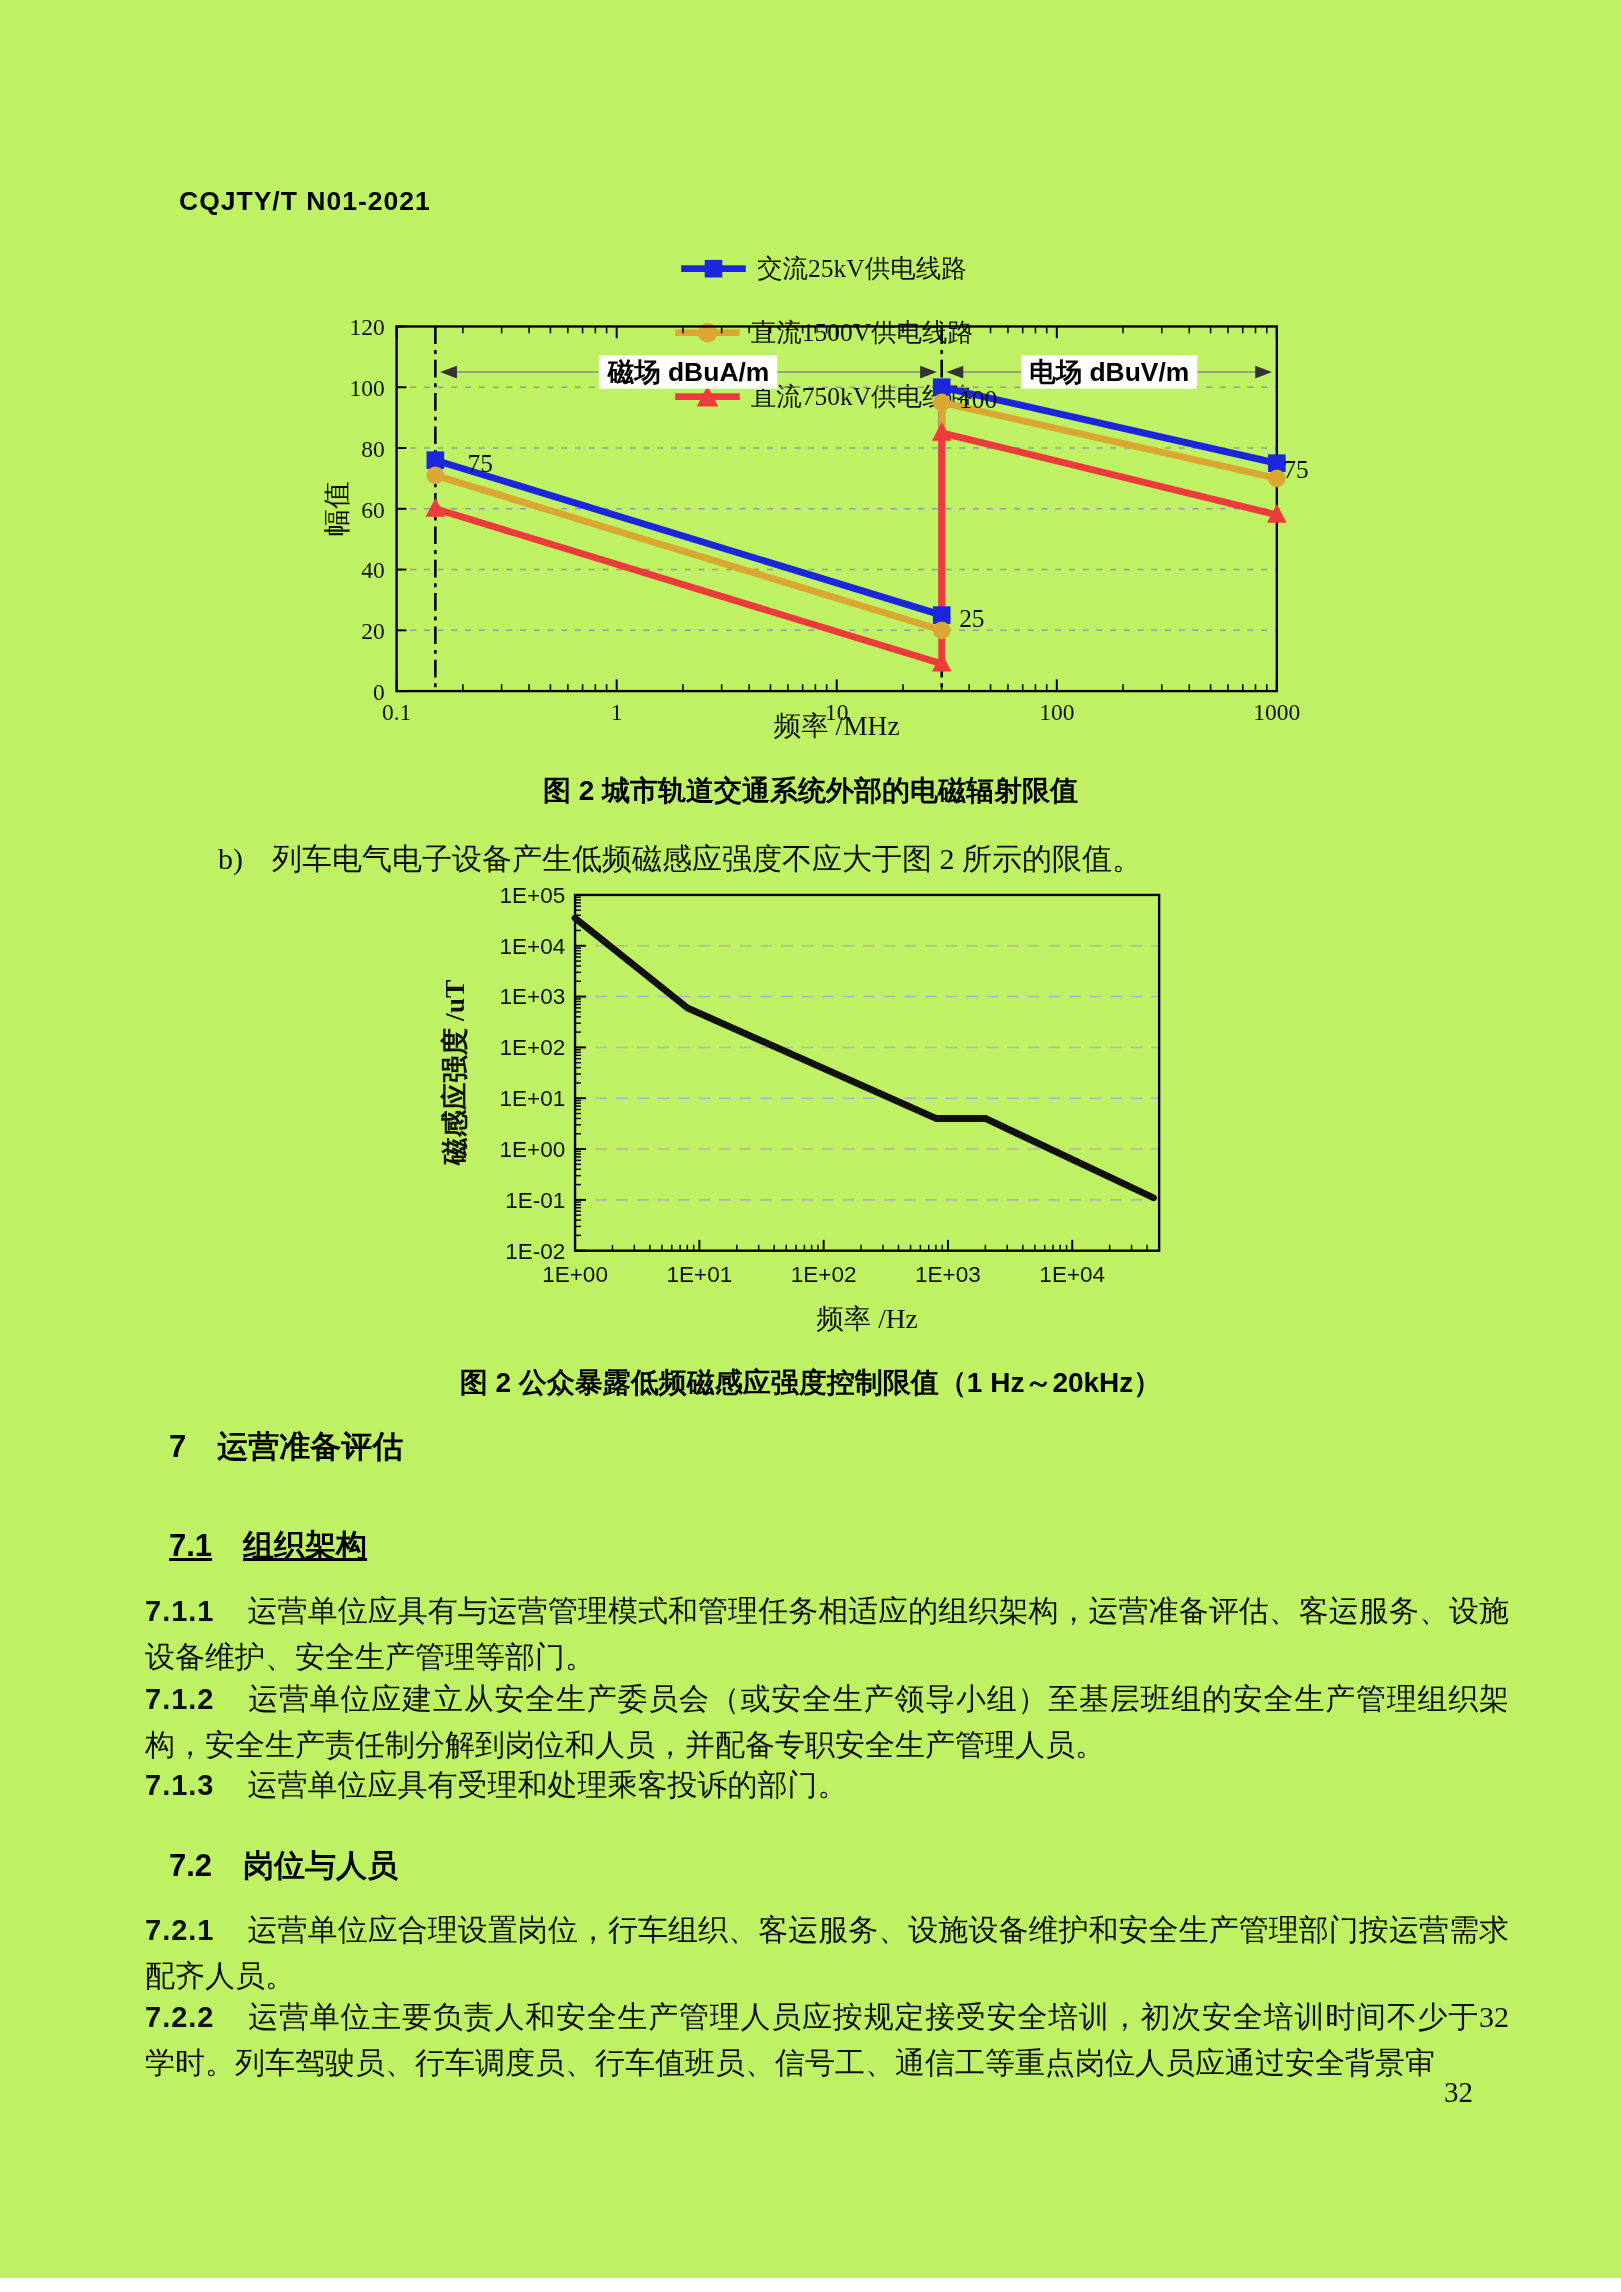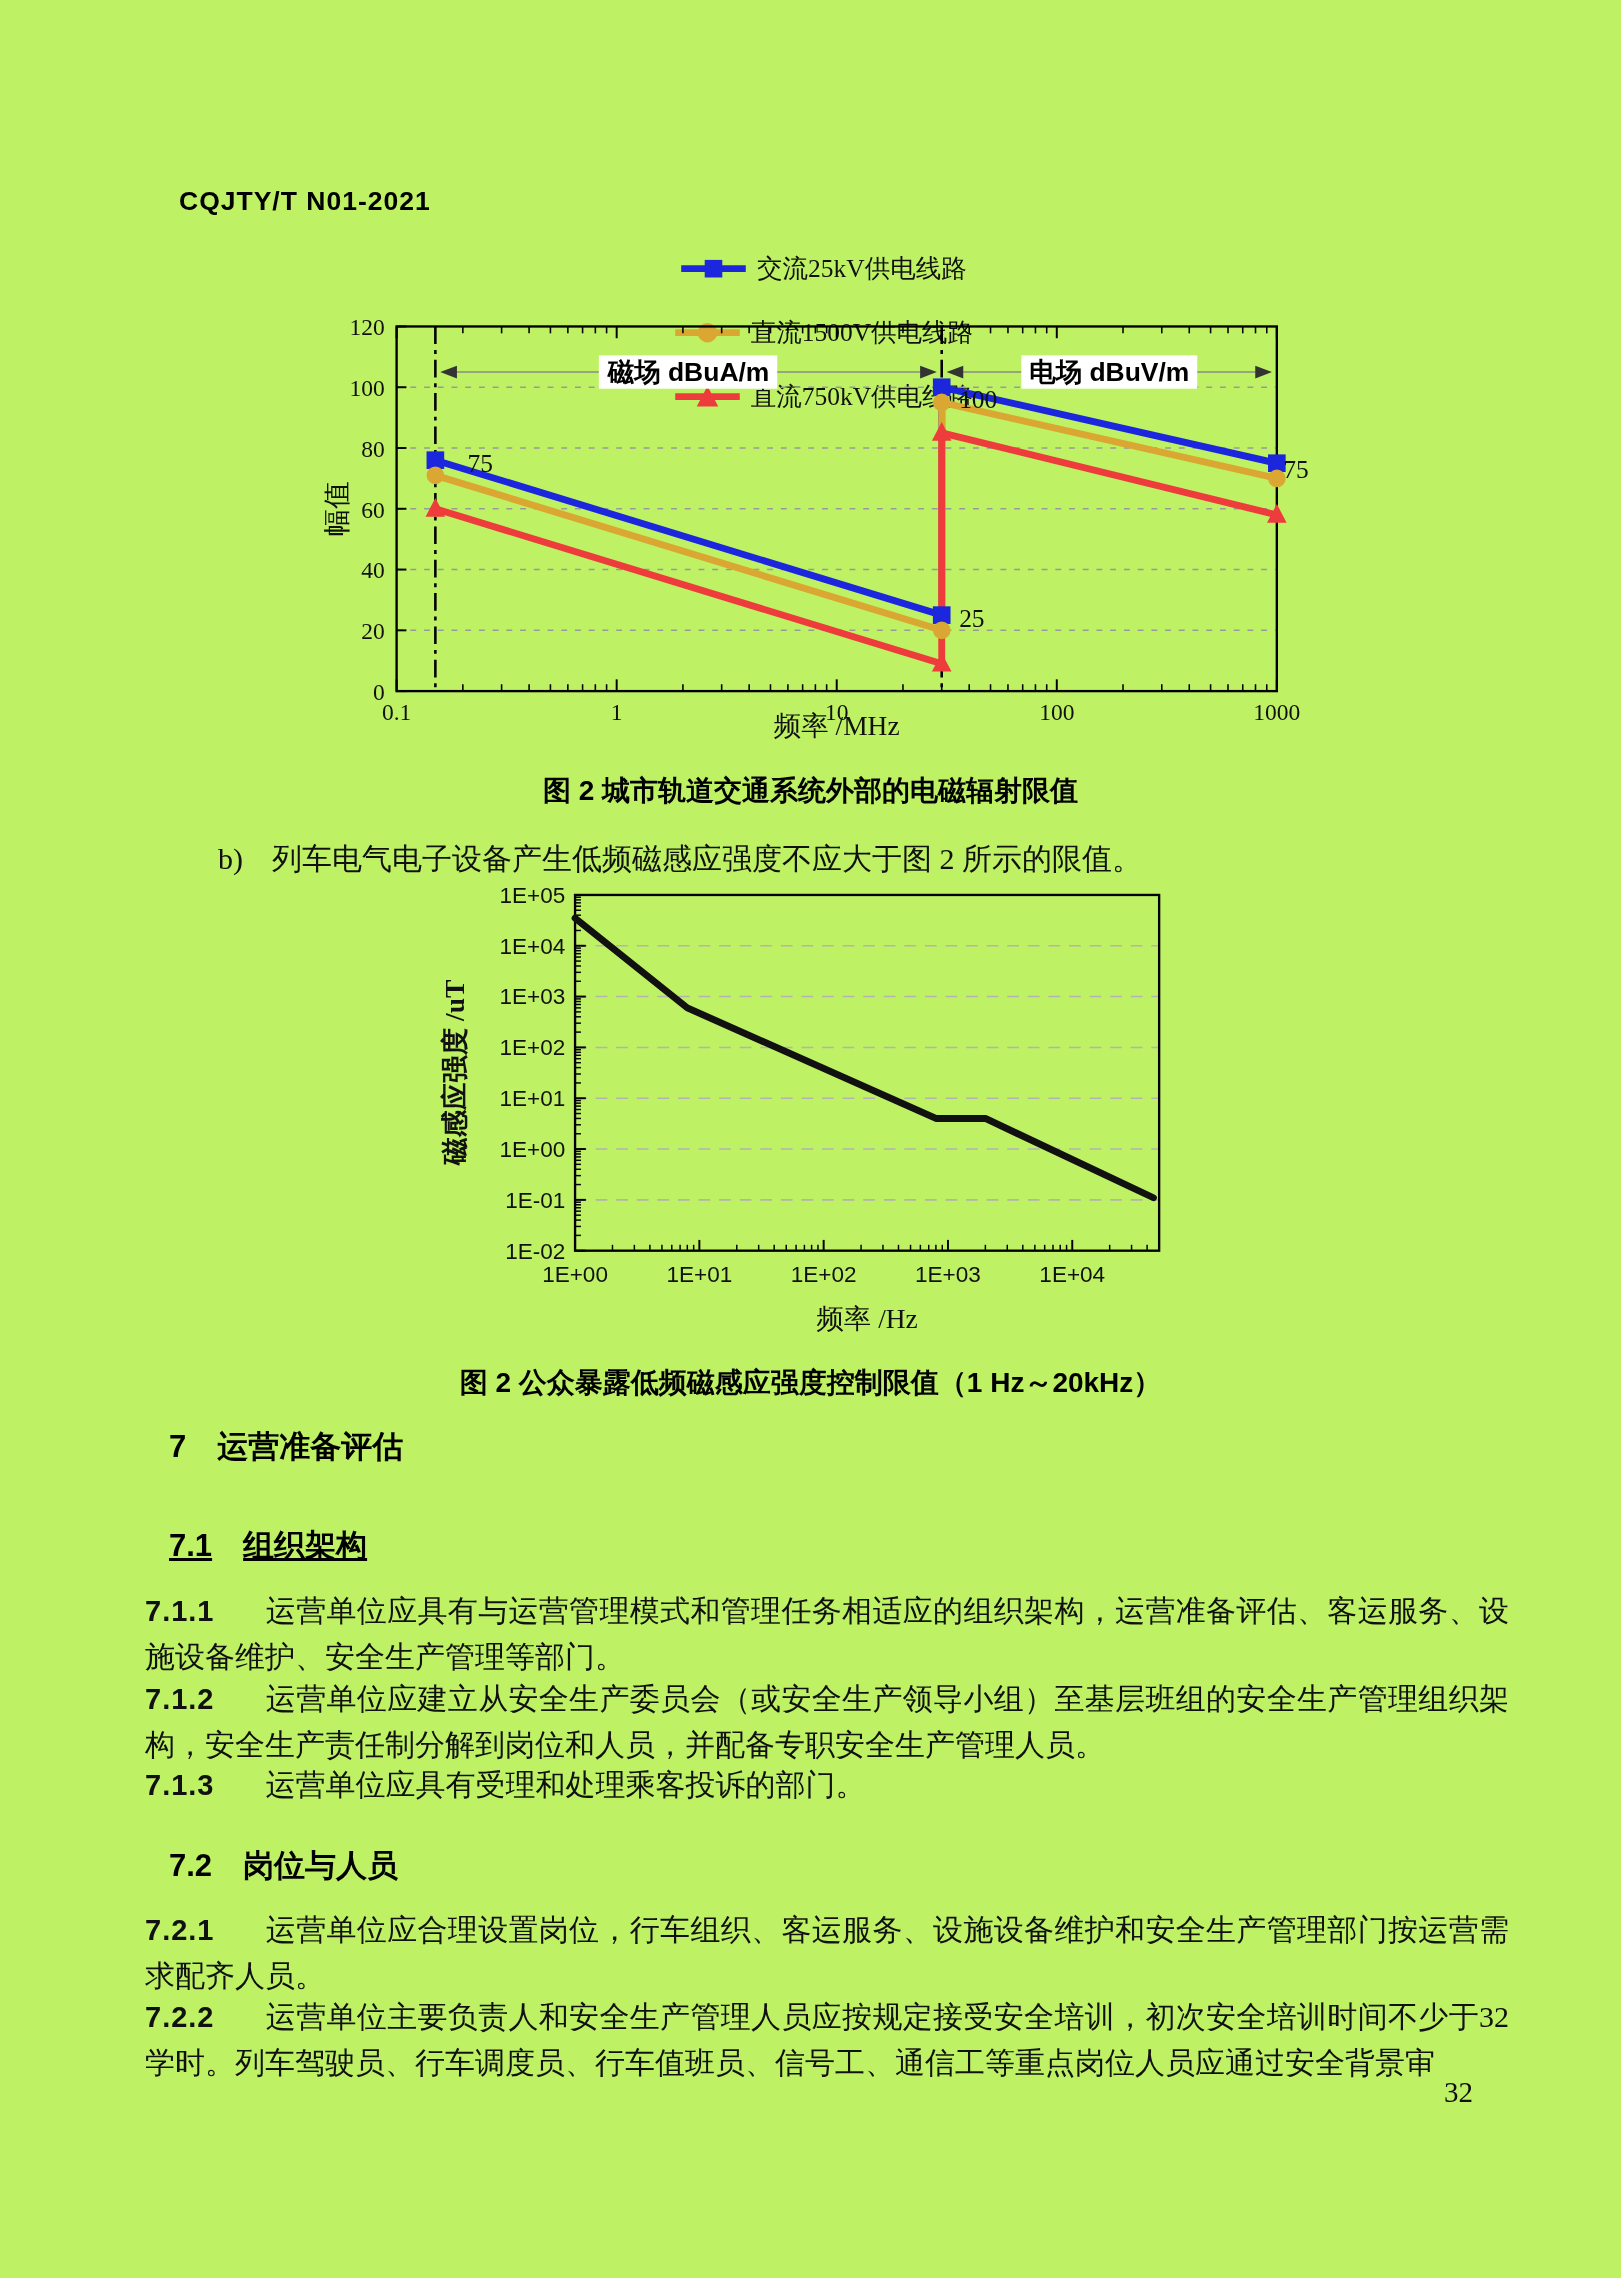--- a/index.html
+++ b/index.html
@@ -19,21 +19,21 @@
   #cap2{top:1364px;}
   .item-b{position:absolute;left:218px;top:839px;font:30px "Liberation Serif","DejaVu Serif",serif;}
   .item-b .bm{margin-right:29px;}
   .h-sec{position:absolute;left:169px;margin:0;
         font:bold 31px "Liberation Sans","DejaVu Sans",sans-serif;color:#000;}
   .h-sec .hn{margin-right:31px;}
   #h7{top:1426px;} #h71{top:1525px;text-decoration:underline;} #h72{top:1845px;text-align:center;}
   .body-p{position:absolute;left:145px;width:1364px;margin:0;text-align:justify;
         font:30px/46px "Liberation Serif","DejaVu Serif",serif;color:#111;}
   .body-p .pnum{font:bold 29px/46px "Liberation Sans","DejaVu Sans",sans-serif;
-        margin-right:51px;letter-spacing:1px;}
+        margin-right:33px;letter-spacing:1px;}
   #p711{top:1588px;} #p712{top:1676px;} #p713{top:1762px;}
   #p721{top:1907px;} #p722{top:1994px;}
   .page-num{position:absolute;left:1444px;top:2076px;
         font:29px "Liberation Serif","DejaVu Serif",serif;}
   
   .f1tick{font:24px "Liberation Serif","DejaVu Serif",serif;fill:#111;}
   .f1ann{font:26px "Liberation Serif","DejaVu Serif",serif;fill:#111;}
   .f1region{font:bold 27px "Liberation Sans","DejaVu Sans",sans-serif;fill:#000;}
   .f1axis{font:28px "Liberation Serif","DejaVu Serif",serif;fill:#111;}
   .f2tick{font:23px "Liberation Sans","DejaVu Sans",sans-serif;fill:#111;}

